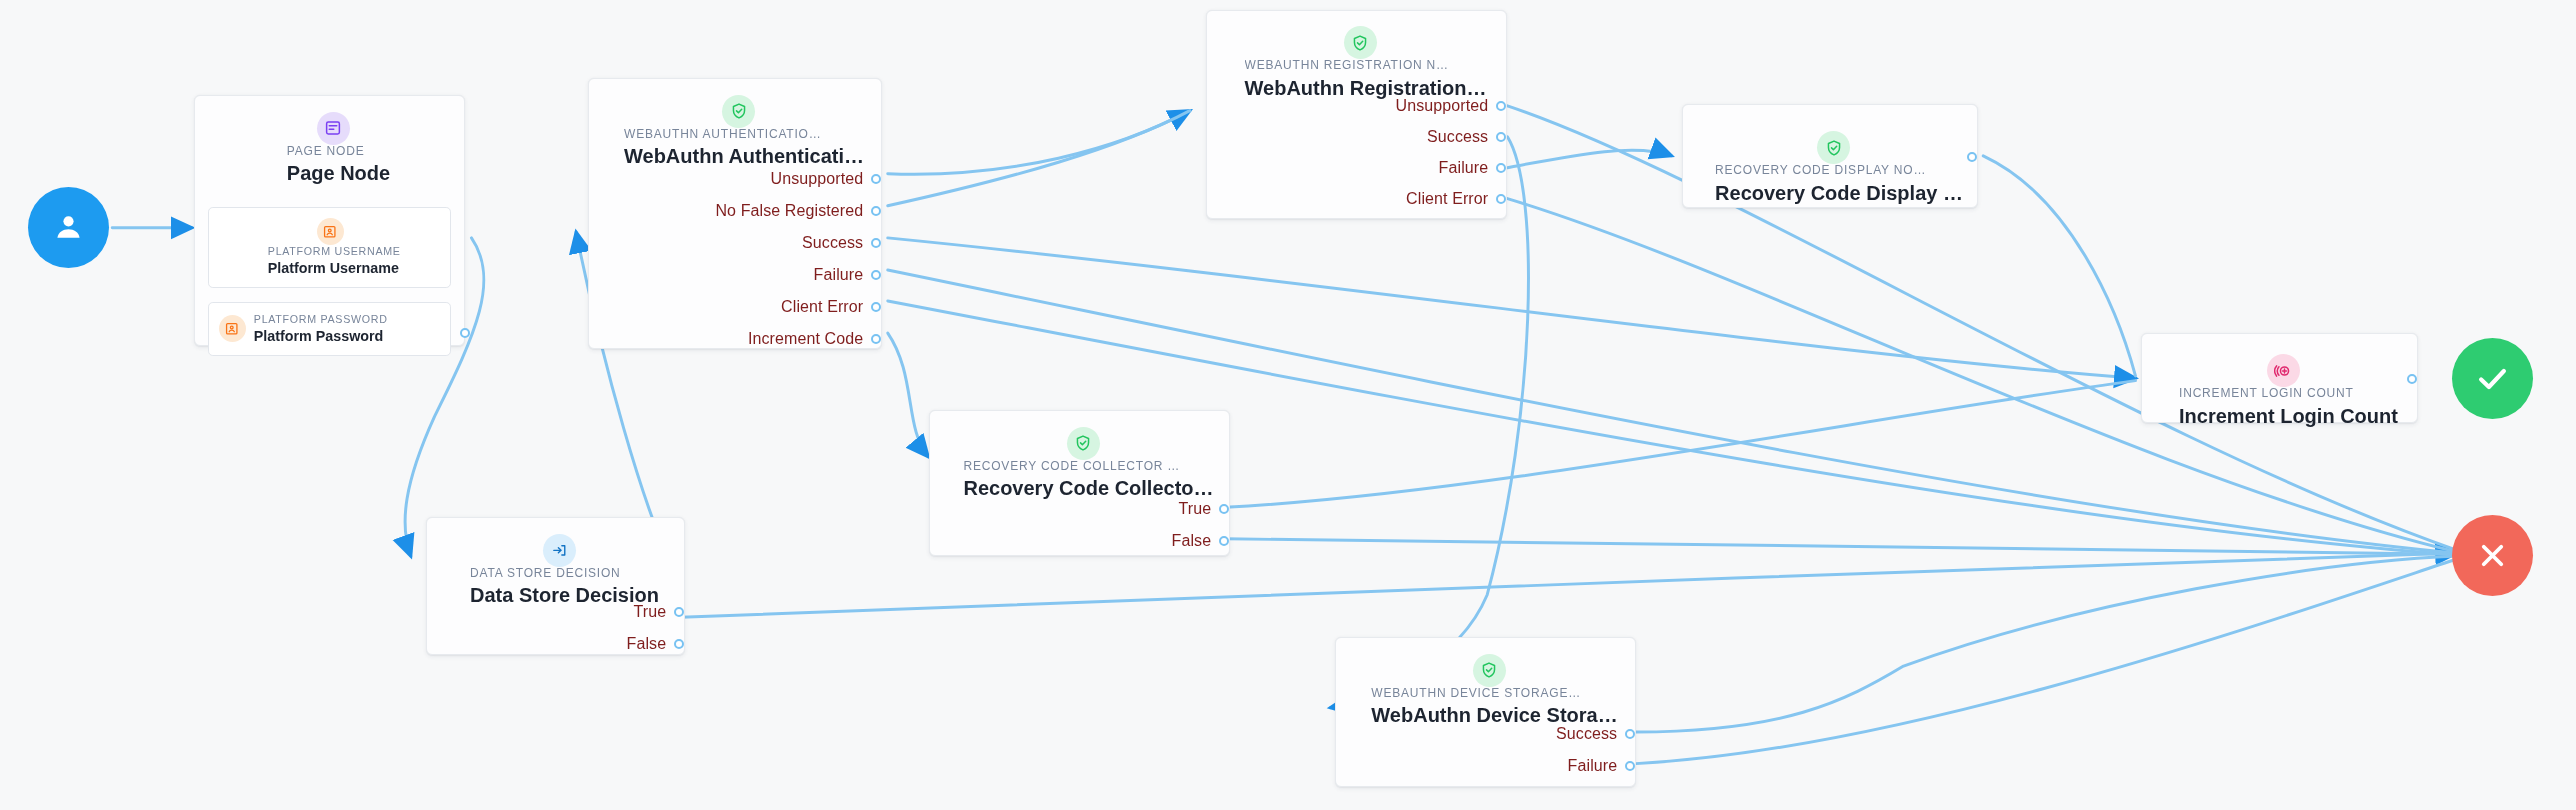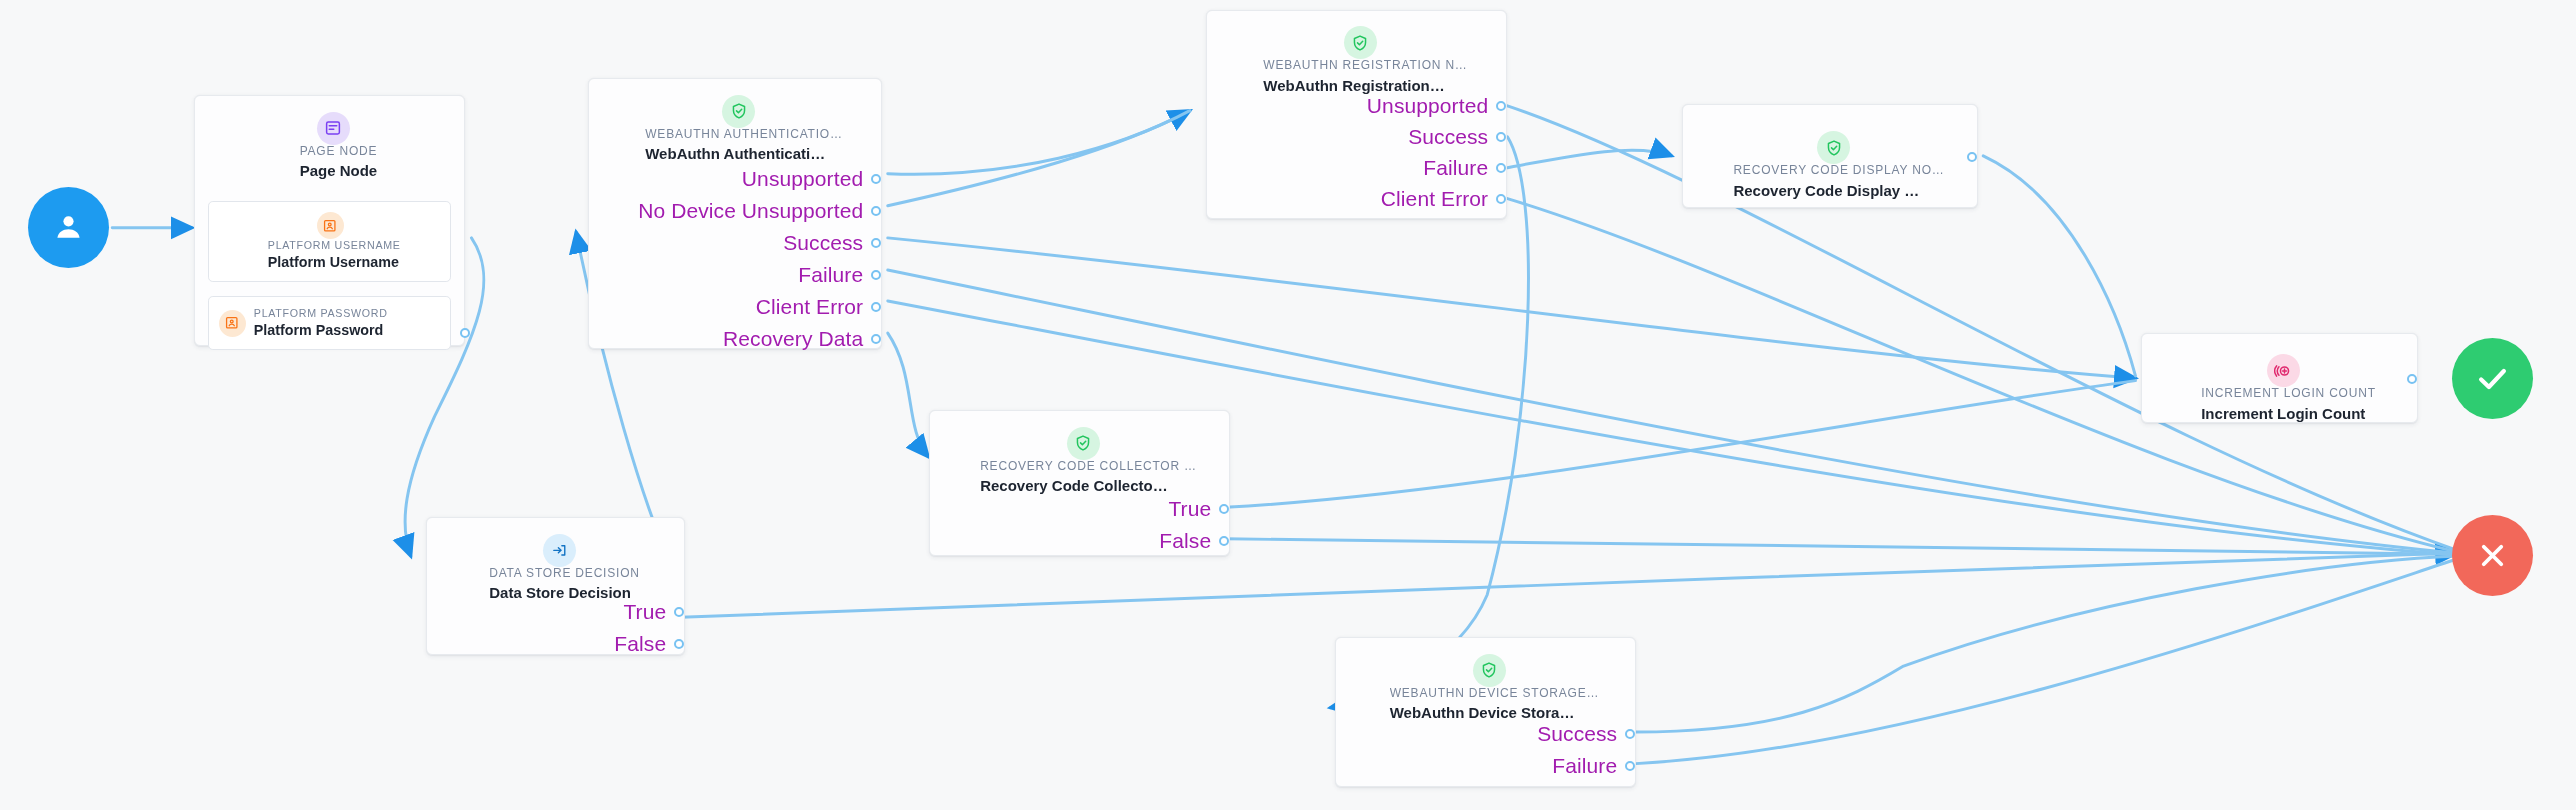--- a/index.html
+++ b/index.html
@@ -36,21 +36,21 @@
   .ico-orange { background: #fde8d2; }
   .ico-blue   { background: #daeefc; }
   .ico-pink   { background: #fbd9e6; }
   .node-titles { min-width: 0; }
   .node-kicker {
     font-size: 12px; letter-spacing: 0.8px; color: #78859a;
     text-transform: uppercase; white-space: nowrap;
     overflow: hidden; text-overflow: clip; line-height: 1.15;
   }
   .node-name {
-    font-size: 15px; font-weight: 700; color: #1d2430;
+    font-size: 20px; font-weight: 700; color: #1d2430;
     margin-top: 4.2px; white-space: nowrap; line-height: 1.15;
   }
 
   
   .collector {
     margin: 13px 13px 0 13px;
     border: 0.6px solid #e2e6ec; border-radius: 4.8px;
     background: #fff; display: flex; align-items: center;
     padding: 10px 0 10px 9.5px; box-sizing: border-box;
   }
@@ -58,21 +58,21 @@
   .collector .node-kicker { font-size: 10.7px; letter-spacing: 0.7px; }
   .collector .node-name { font-size: 14.3px; margin-top: 3px; }
 
   
   .ports { position: absolute; right: 0; }
   .port-row {
     display: flex; align-items: center; justify-content: flex-end;
     height: 22.6px; position: relative; padding-right: 0;
   }
   .port-label {
-    font-size: 21px; color: #a21caf; white-space: nowrap;
+    font-size: 16px; color: #7f1d1d; white-space: nowrap;
     letter-spacing: 0.1px; padding-right: 10.7px;
   }
   .port-dot {
     width: 10px; height: 10px; border-radius: 50%;
     background: #ffffff; border: 2.1px solid #78c2f2;
     box-sizing: border-box; position: absolute; right: -7.1px;
   }
 
   
   .terminal {
@@ -219,37 +219,37 @@
         <div class="node-kicker">WEBAUTHN AUTHENTICATIO…</div>
         <div class="node-name">WebAuthn Authenticati…</div>
       </div>
     </div>
     <div class="ports" style="top:84px; right:7.1px;">
       <div class="port-row" style="height:32px;">
         <span class="port-label">Unsupported</span>
         <span class="port-dot"></span>
       </div>
       <div class="port-row" style="height:32px;">
-        <span class="port-label">No Device Unsupported</span>
+        <span class="port-label">No False Registered</span>
         <span class="port-dot"></span>
       </div>
       <div class="port-row" style="height:32px;">
         <span class="port-label">Success</span>
         <span class="port-dot"></span>
       </div>
       <div class="port-row" style="height:32px;">
         <span class="port-label">Failure</span>
         <span class="port-dot"></span>
       </div>
       <div class="port-row" style="height:32px;">
         <span class="port-label">Client Error</span>
         <span class="port-dot"></span>
       </div>
       <div class="port-row" style="height:32px;">
-        <span class="port-label">Recovery Data</span>
+        <span class="port-label">Increment Code</span>
         <span class="port-dot"></span>
       </div>
     </div>
   </div>
 
   <div class="node" style="left:1206px; top:9.5px; width:301px; height:209px;">
     <div class="node-head">
       <div class="node-ico ico-green">
         <svg width="18" height="18" viewBox="0 0 24 24" fill="none" stroke="#22c55e" stroke-width="2" stroke-linecap="round" stroke-linejoin="round">
           <path d="M12 2.8 19.4 6v5.4c0 4.6-3.1 8.1-7.4 9.8-4.3-1.7-7.4-5.2-7.4-9.8V6z"></path>

